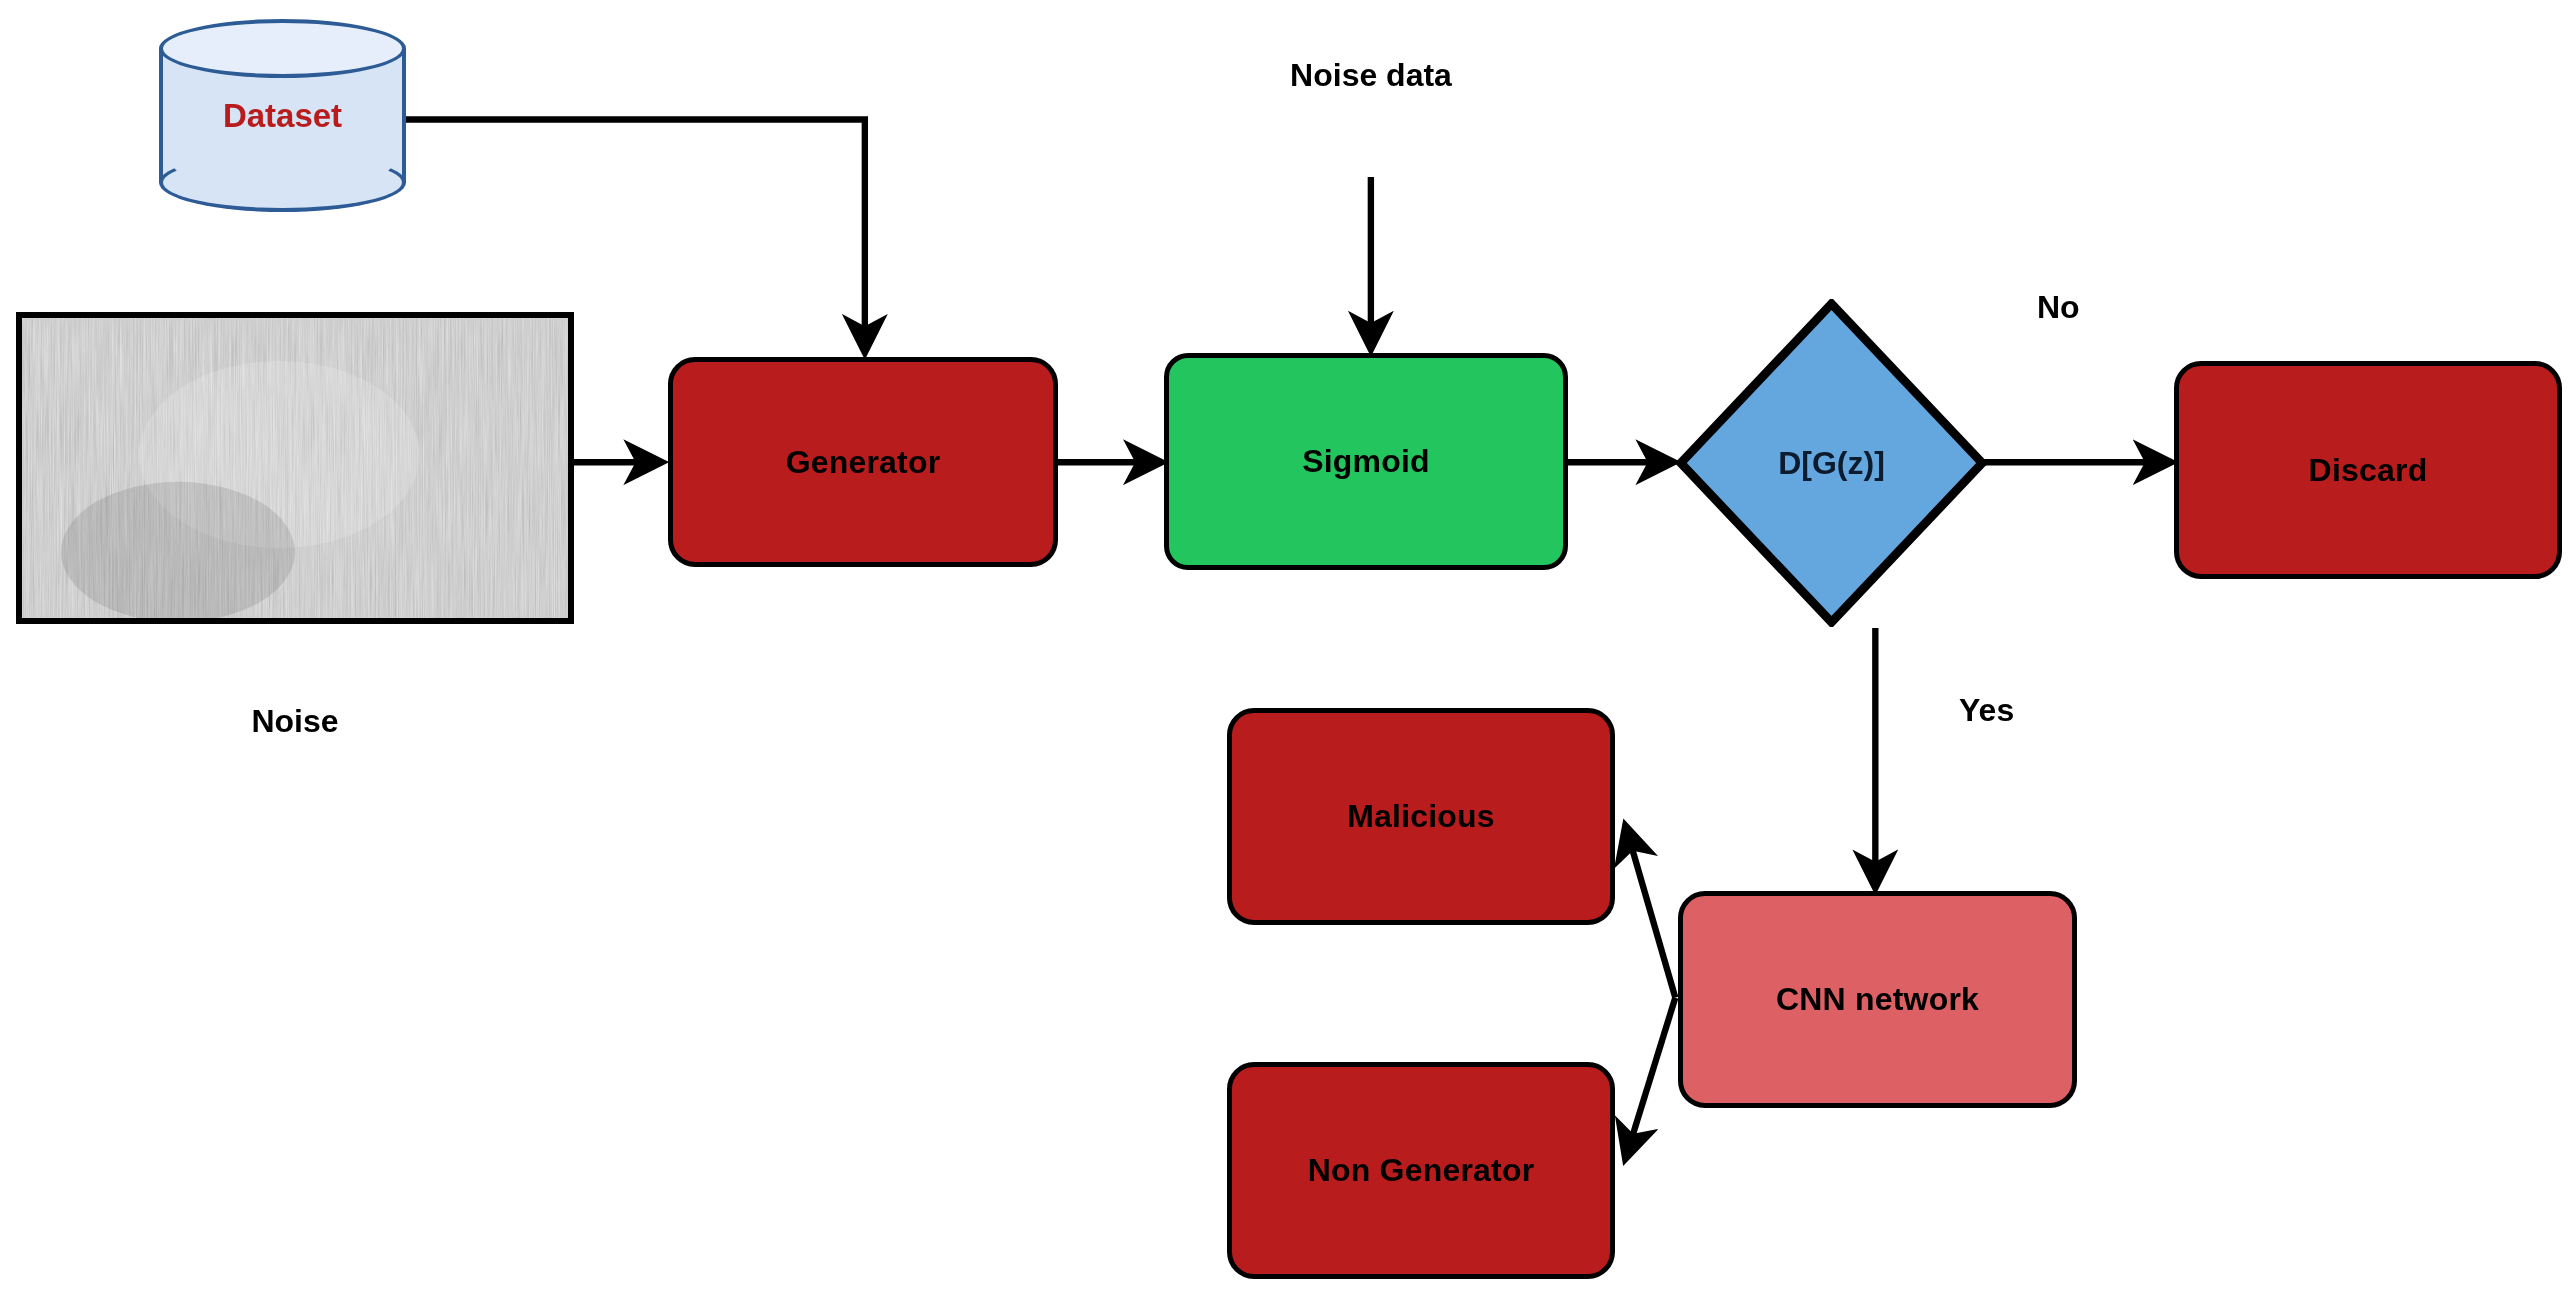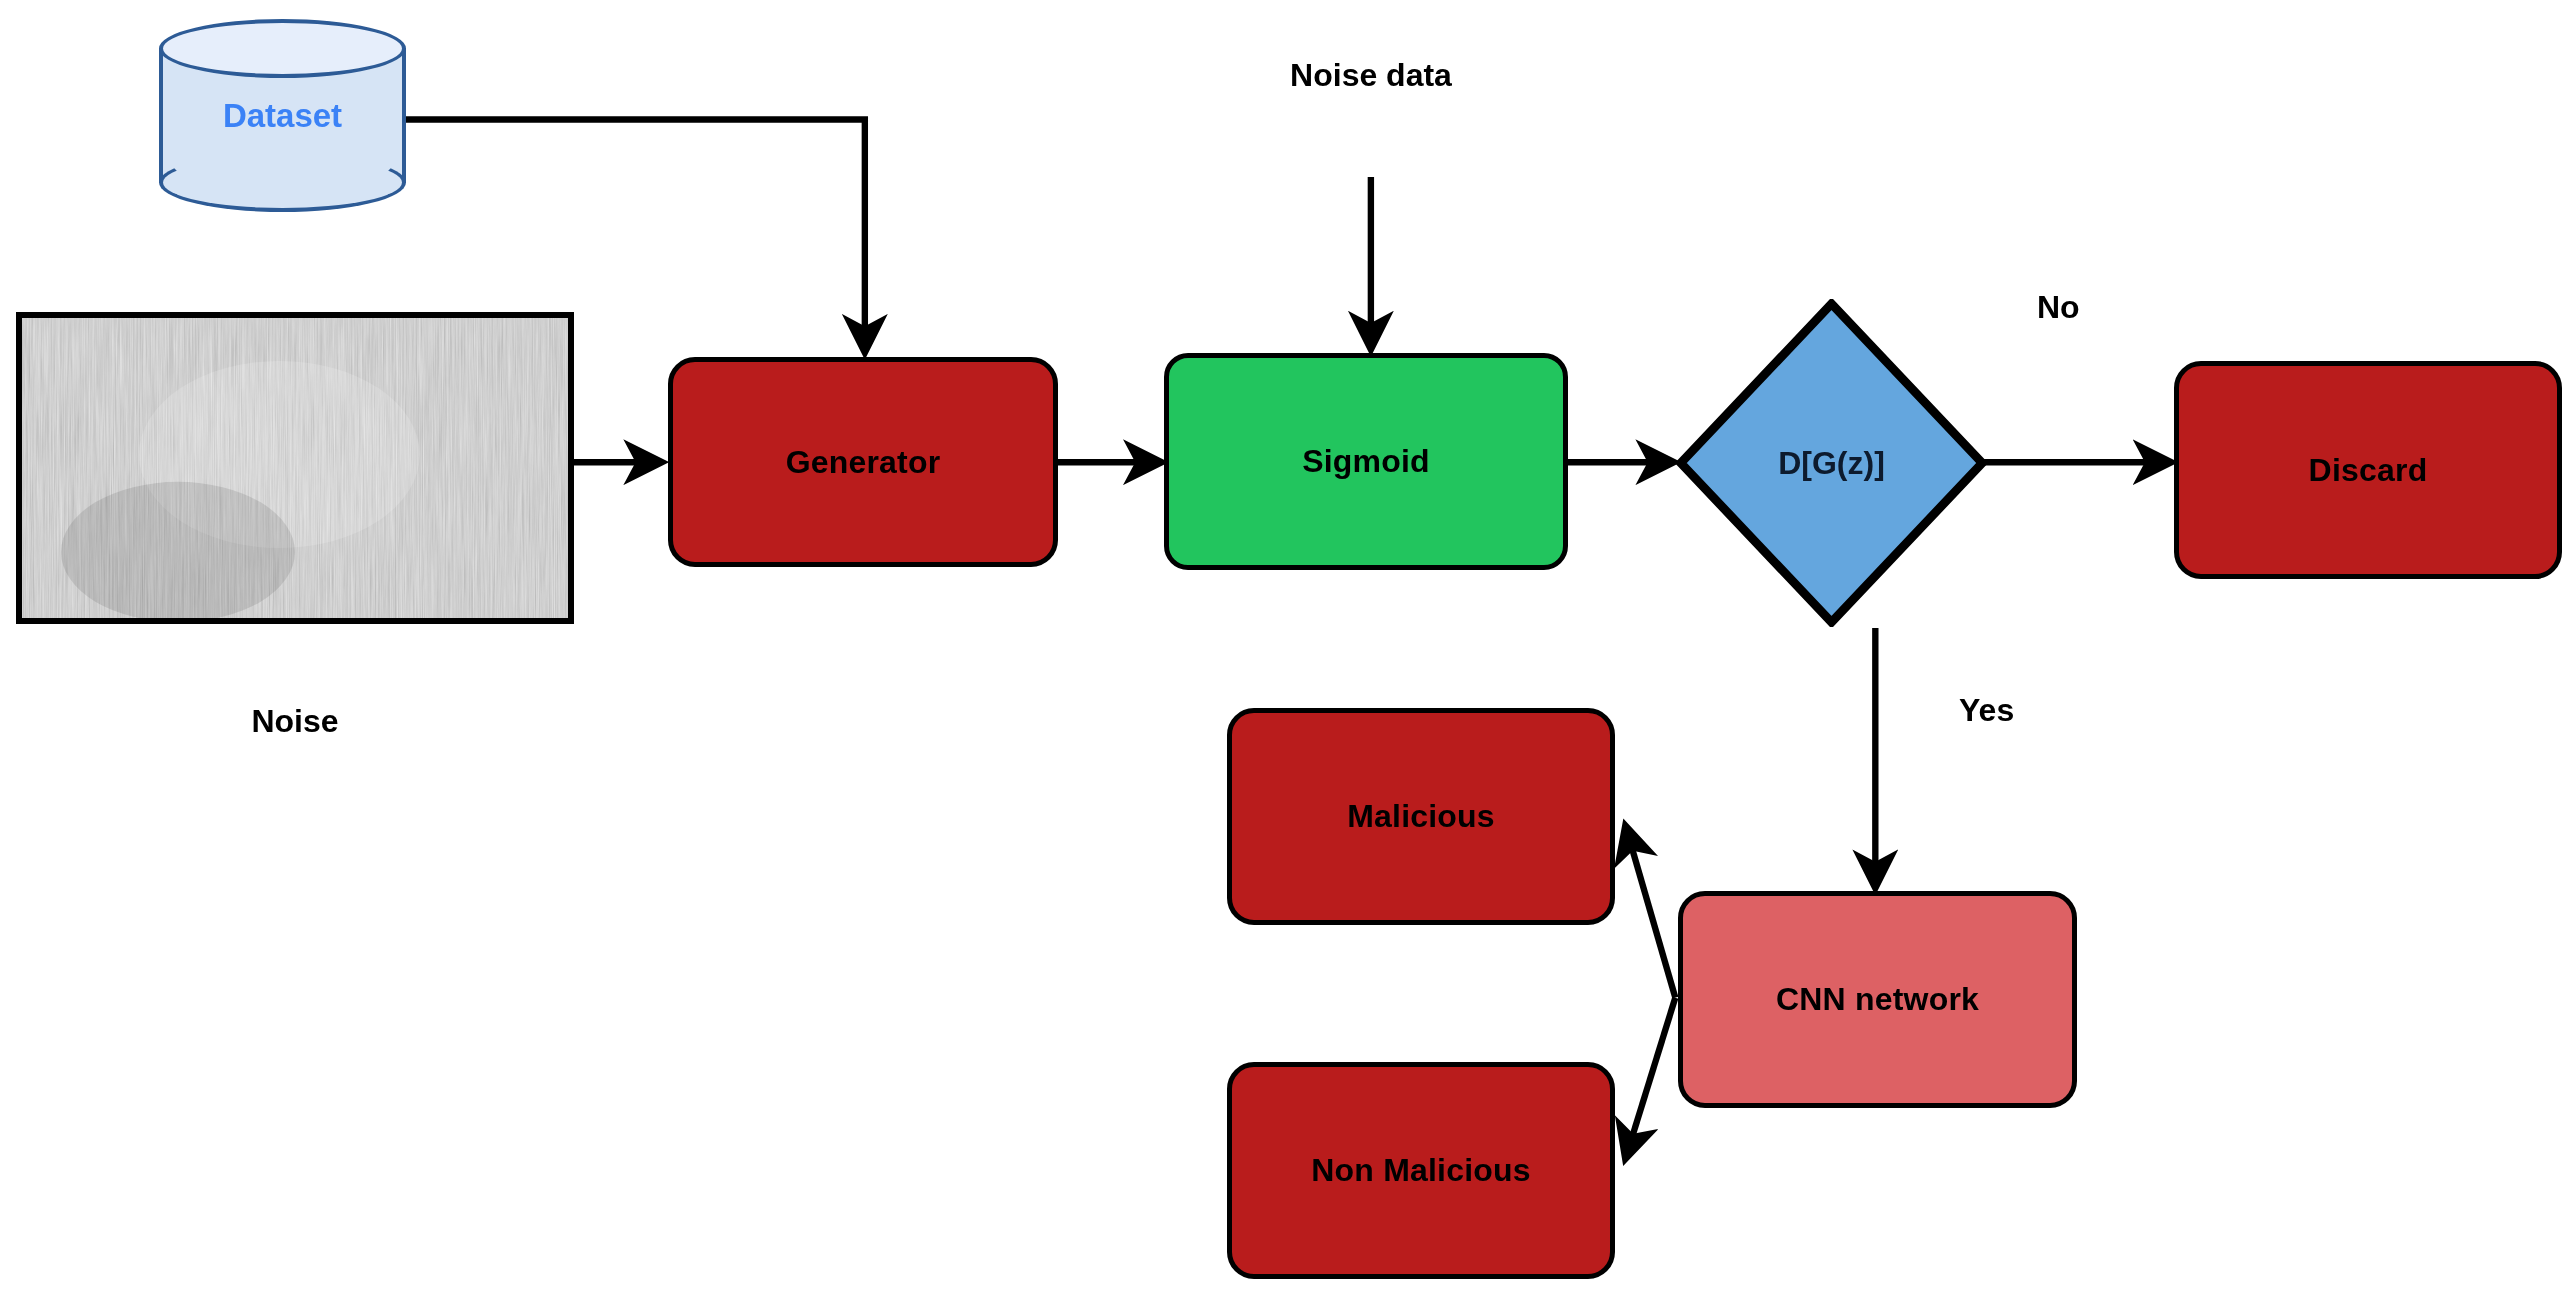--- a/index.html
+++ b/index.html
@@ -76,21 +76,21 @@
     border-top-color: transparent;
   }
   #dataset-cylinder .cyl-label {
     position: absolute;
     left: 0; right: 0; top: 0; bottom: 0;
     display: flex;
     align-items: center;
     justify-content: center;
     font-weight: bold;
     font-size: 33px;
-    color: #3b82f6;
+    color: #b91c1c;
   }
 
   
   #noise-image {
     position: absolute;
     border: 6.4px solid #000;
     box-sizing: border-box;
     overflow: hidden;
     background: #8a8a8a;
   }
@@ -221,17 +221,17 @@
 
   <div class="node rounded-box box-red" style="left:1678px; top:891px; width:399px; height:217px;">
     <span>CNN network</span>
   </div>
 
   <div class="node rounded-box box-green" style="left:1227px; top:708px; width:388px; height:217px;">
     <span>Malicious</span>
   </div>
 
   <div class="node rounded-box box-green" style="left:1227px; top:1062px; width:388px; height:217px;">
-    <span>Non Malicious</span>
+    <span>Non Generator</span>
   </div>
 
 </div>
 
 
 </body></html>

